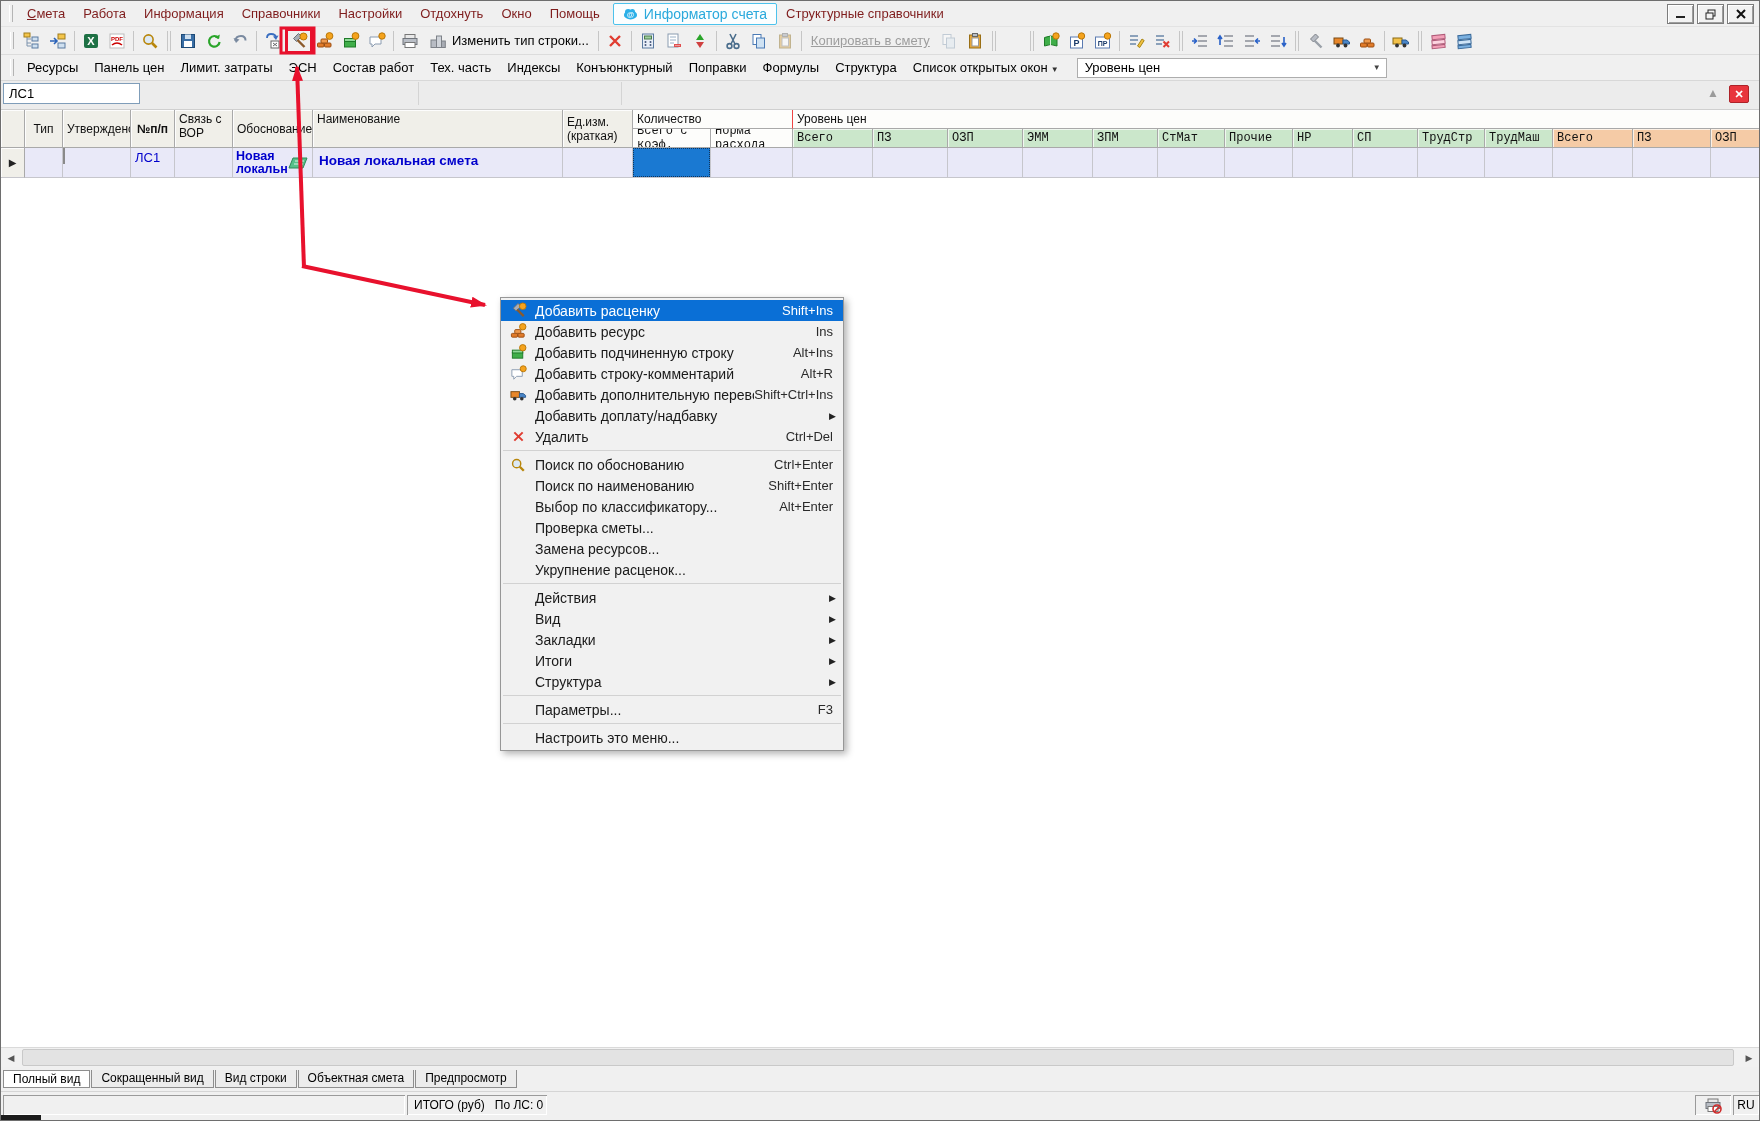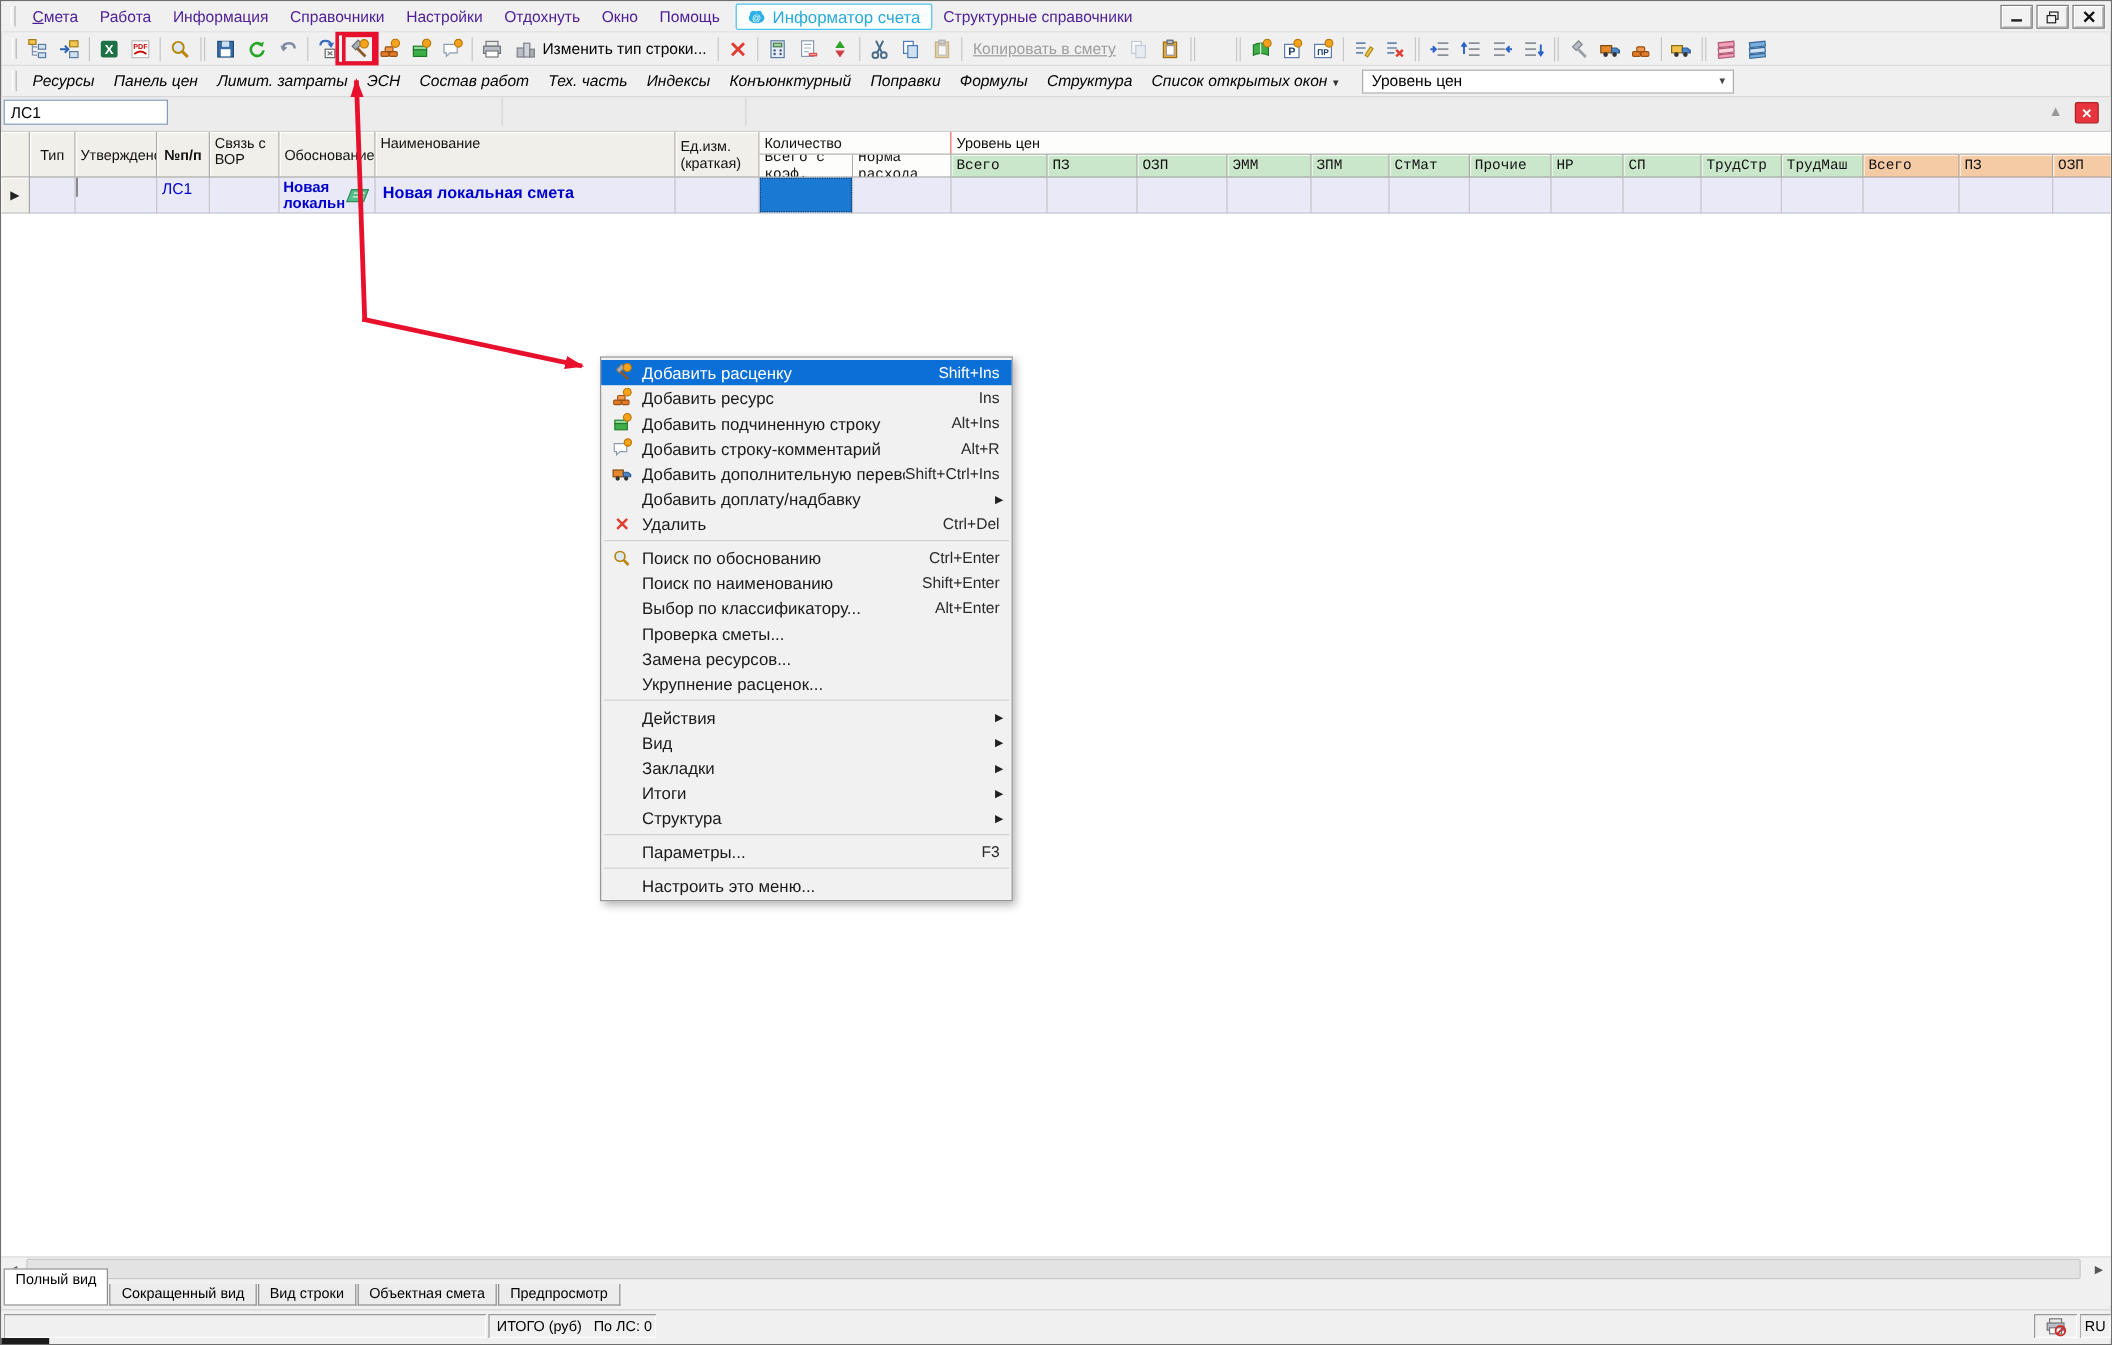--- a/index.html
+++ b/index.html
@@ -4,35 +4,35 @@
 <style>
 * { margin:0; padding:0; box-sizing:border-box; }
 html,body { background:#666; }
 body { font-family:"Liberation Sans", sans-serif; }
 .app { position:relative; width:1760px; height:1121px; background:#f0f0f0; border:1px solid #6e6e6e; overflow:hidden; }
 .band { position:absolute; left:0; right:0; }
 
 
 .menubar { top:0; height:26px; display:flex; align-items:center; padding-left:3px; background:#f0f0f0; border-bottom:1px solid #e3e3e3; }
 .grip { width:4px; height:17px; border-left:1px solid #ffffff; border-right:1px solid #b4b4b4; margin:0 5px; }
-.mi { display:inline-block; padding:3px 9px; font-size:13px; color:#4c1d95; white-space:nowrap; }
+.mi { display:inline-block; padding:3px 9px; font-size:13px; color:#7f1d1d; white-space:nowrap; }
 .mi-smeta::first-letter { text-decoration:underline; }
 .mi-informer { display:flex; align-items:center; gap:6px; border:1px solid #4cc2ec; background:#fbfeff; color:#2aa9dc; padding:2px 9px; font-size:14px; border-radius:2px; margin-left:4px; white-space:nowrap; }
 .winbtns { position:absolute; right:5px; top:3px; display:flex; gap:3px; }
 .wb { width:27px; height:20px; background:#f2f2f2; border:1px solid #7c7c7c; box-shadow:inset 1px 1px 0 #ffffff, inset -1px -1px 0 #9d9d9d; display:flex; align-items:center; justify-content:center; }
 
 
 .toolbar1 { top:26px; height:27px; display:flex; align-items:center; padding-left:4px; }
 .toolbar2 { top:53px; height:26px; display:flex; align-items:center; padding-left:4px; font-size:13px; border-top:1px solid #dcdcdc; }
 .tb { width:26px; height:24px; display:flex; align-items:center; justify-content:center; flex:0 0 auto; }
 .tb.redbox { outline:3px solid #e8112d; outline-offset:-2px; }
 .tbtxt { font-size:13px; padding:0 6px; display:flex; align-items:center; gap:5px; white-space:nowrap; }
 .tsep { width:1px; height:20px; background:#c6c6c6; margin:0 3px; flex:0 0 auto; }
 .tsep2 { width:4px; height:20px; border-left:1px solid #c6c6c6; border-right:1px solid #c6c6c6; margin:0 4px; flex:0 0 auto; }
-.t2 { padding:3px 8px; white-space:nowrap;font-style:italic; }
+.t2 { padding:3px 8px; white-space:nowrap; }
 .ddarr { font-size:8px; color:#333; margin-left:3px; }
 .combo { width:310px; height:20px; background:#fff; border:1px solid #adadad; display:flex; align-items:center; padding:0 7px; position:relative; margin-left:10px; font-size:13px; }
 .combo .arr { position:absolute; right:5px; font-size:8px; color:#444; }
 .disabledtx { color:#9d9d9d;text-decoration:underline; }
 .dis { opacity:.45; }
 
 
 .filterband { top:79px; height:29px; background:#ececec; border-top:1px solid #d8d8d8; }
 .filterinput { position:absolute; left:2px; top:2px; width:137px; height:21px; border:1px solid #7f9db9; background:#fff; font-size:13px; padding:0 5px; font-family:"Liberation Sans",sans-serif; }
 .fsep { position:absolute; top:1px; bottom:4px; width:1px; background:#d4d4d4; }
@@ -80,21 +80,21 @@
 .cmi.sel .csc { color:#ffffff; }
 .carrow { position:absolute; right:7px; font-size:9px; color:#222; }
 .csep { height:1px; background:#d2d2d2; margin:3px 2px; }
 
 
 .hscroll { top:1046px; height:20px; background:#f1f1f1; border-top:1px solid #dadada; }
 .sbtn { position:absolute; top:0; width:20px; height:20px; display:flex; align-items:center; justify-content:center; font-size:9px; color:#555; background:#f1f1f1; }
 .sthumb { position:absolute; left:21px; right:25px; top:1px; height:17px; background:#e3e3e3; border:1px solid #c9c9c9; border-radius:2px; }
 .tabsband { top:1066px; height:21px; background:#f0f0f0; display:flex; align-items:flex-end; padding-left:2px; }
 .vtab { height:18px; border:1px solid #8e8e8e; border-top:none; background:#ececec; font-size:12px; padding:1px 9px 0 9px; margin-right:1px; white-space:nowrap; }
-.vtab.active { background:#ffffff; height:31px; border-top:1px solid #8e8e8e; font-size:12px; }
+.vtab.active { background:#ffffff; height:18px; border-top:1px solid #8e8e8e; font-size:12px; }
 .statusbar { top:1090px; height:27px; background:#f0f0f0; border-top:1px solid #d5d5d5; font-size:12px; }
 .sp { position:absolute; top:3px; bottom:3px; box-shadow:inset 1px 1px 0 #9a9a9a, inset -1px -1px 0 #ffffff; display:flex; align-items:center; padding:0 7px; gap:10px; white-space:nowrap; }
 .blacknub { position:absolute; left:0; bottom:0; width:40px; height:5px; background:#1c1c1c; }
 
 
 .annot { position:absolute; left:0; top:0; z-index:100; pointer-events:none; }
 svg text { font-family:"Liberation Sans",sans-serif; }
 </style>
 </head>
 <body>

